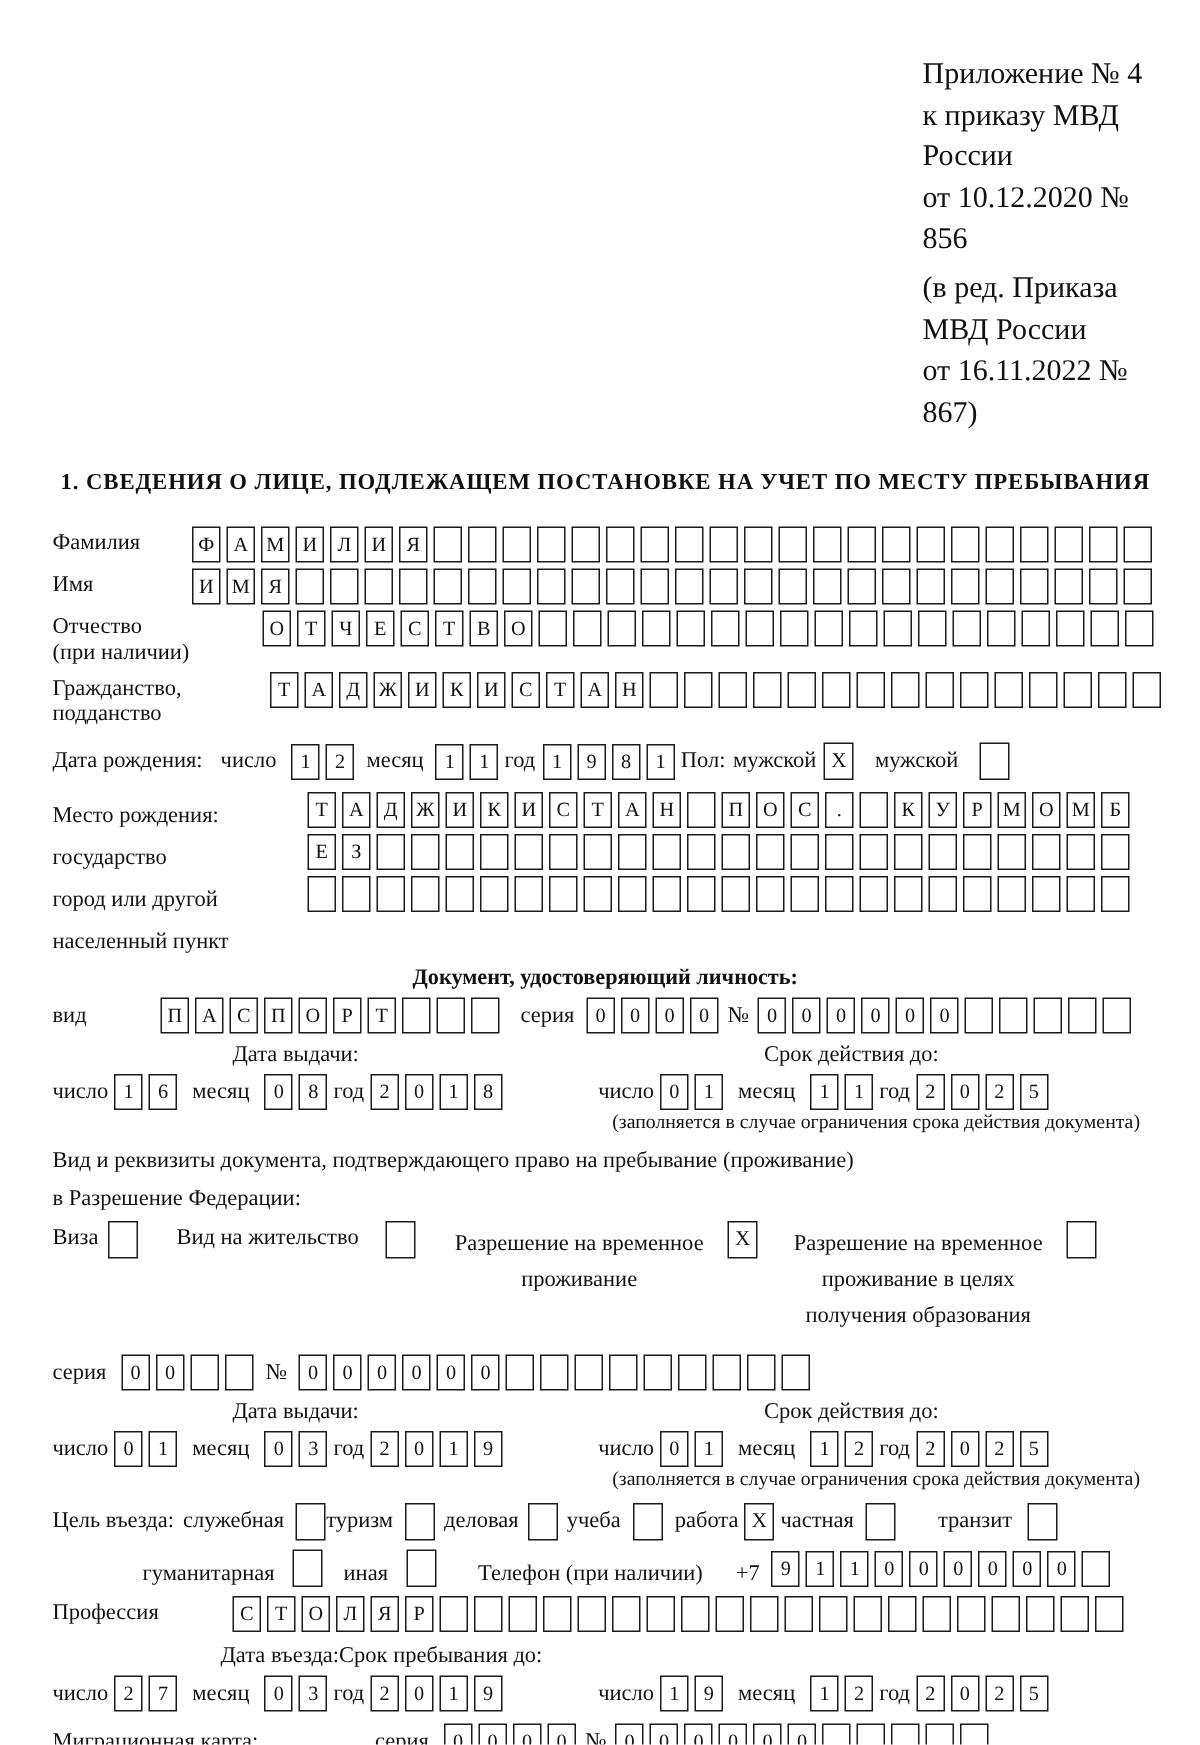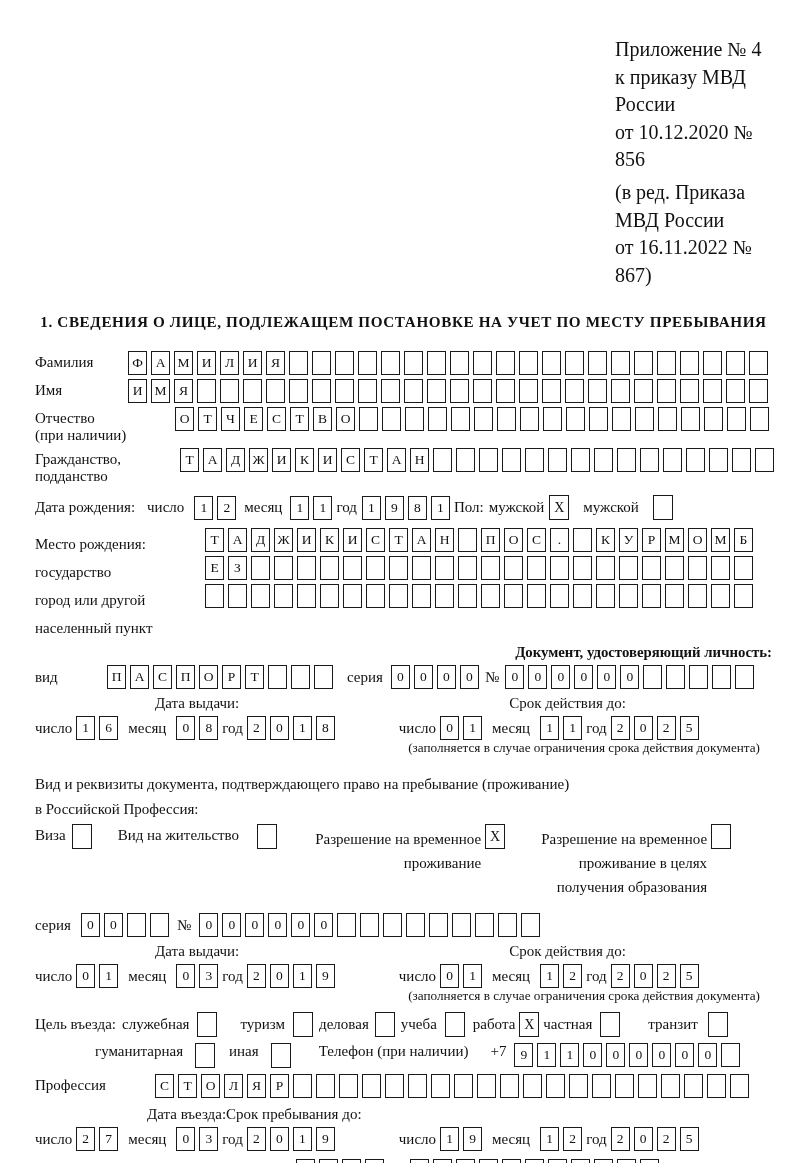--- a/index.html
+++ b/index.html
@@ -15,22 +15,22 @@
   .sect{margin-top:24px;text-align:center;font-weight:bold;font-size:15.2px;letter-spacing:.6px;white-space:nowrap}
   .row{display:flex;align-items:flex-start;margin-top:4px}
   .cells{display:flex;flex:0 0 auto}
   .cell{flex:0 0 auto;width:19px;height:24px;border:1.5px solid #1a1a1a;margin-right:4px;
         display:flex;align-items:center;justify-content:center;font-size:13.5px}
   .chk{flex:0 0 auto;width:20px;height:25px;border:1.5px solid #1a1a1a;display:inline-flex;
        align-items:center;justify-content:center;font-size:14px}
   .lbl{padding-top:3px;flex:0 0 auto}
   .cap{font-size:15px}
   .note{font-size:13.2px}
-  .mt10{margin-top:20px}
-  .ctr{text-align:right}
+  .mt10{margin-top:10px}
+  .ctr{text-align:center}
   .bold{font-weight:bold}
 </style>
 </head>
 <body>
 
 <div class="page">
 
   <div class="hdr">
     <div>Приложение № 4</div>
     <div>к приказу МВД России</div>
@@ -371,21 +371,21 @@
     <span class="cells" style="margin-left:4px">
         <span class="cell">2</span>
         <span class="cell">0</span>
         <span class="cell">2</span>
         <span class="cell">5</span>
       </span>
   </div>
   <div class="note" style="text-align:right;padding-right:12px">(заполняется в случае ограничения срока действия документа)</div>
 
   <div class="mt10">Вид и реквизиты документа, подтверждающего право на пребывание (проживание)</div>
-  <div style="margin-top:8px">в Российской Профессия:</div>
+  <div style="margin-top:8px">в Разрешение Федерации:</div>
 
   <div class="row" style="margin-top:6px">
     <span class="lbl">Виза</span>
     <span class="chk" style="margin-left:6px"></span>
     <span class="lbl" style="margin-left:26px">Вид на жительство</span>
     <span class="chk" style="margin-left:18px"></span>
     <span class="lbl ctr" style="width:190px;margin-left:14px;line-height:1.6">Разрешение на временное проживание</span>
     <span class="chk" style="margin-left:4px">X</span>
     <span class="lbl ctr" style="width:190px;margin-left:12px;line-height:1.6">Разрешение на временное проживание в целях получения образования</span>
     <span class="chk" style="margin-left:4px"></span>
@@ -458,35 +458,35 @@
         <span class="cell">2</span>
         <span class="cell">5</span>
       </span>
   </div>
   <div class="note" style="text-align:right;padding-right:12px">(заполняется в случае ограничения срока действия документа)</div>
 
   <div class="row" style="margin-top:8px;align-items:center">
     <span class="cap">Цель въезда:</span>
     <span class="cap" style="margin-left:6px">служебная</span>
     <span class="chk" style="margin-left:8px"></span>
-    <span class="cap" style="margin-left:23px">туризм</span>
+    <span class="cap" style="margin-left:0">туризм</span>
     <span class="chk" style="margin-left:8px"></span>
     <span class="cap" style="margin-left:6px">деловая</span>
     <span class="chk" style="margin-left:6px"></span>
     <span class="cap" style="margin-left:6px">учеба</span>
     <span class="chk" style="margin-left:8px"></span>
     <span class="cap" style="margin-left:8px">работа</span>
     <span class="chk" style="margin-left:4px">X</span>
     <span class="cap" style="margin-left:4px">частная</span>
     <span class="chk" style="margin-left:8px"></span>
     <span class="cap" style="margin-left:28px">транзит</span>
     <span class="chk" style="margin-left:10px"></span>
   </div>
 
-  <div class="row" style="margin-top:6px;align-items:flex-start">
+  <div class="row" style="margin-top:6px;align-items:flex-end">
     <span class="cap" style="margin-left:60px">гуманитарная</span>
     <span class="chk" style="margin-left:12px"></span>
     <span class="cap" style="margin-left:14px">иная</span>
     <span class="chk" style="margin-left:12px"></span>
     <span class="cap" style="margin-left:28px">Телефон (при наличии)</span>
     <span class="cap" style="margin-left:22px">+7</span>
     <span class="cells" style="margin-left:8px">
         <span class="cell">9</span>
         <span class="cell">1</span>
         <span class="cell">1</span>

